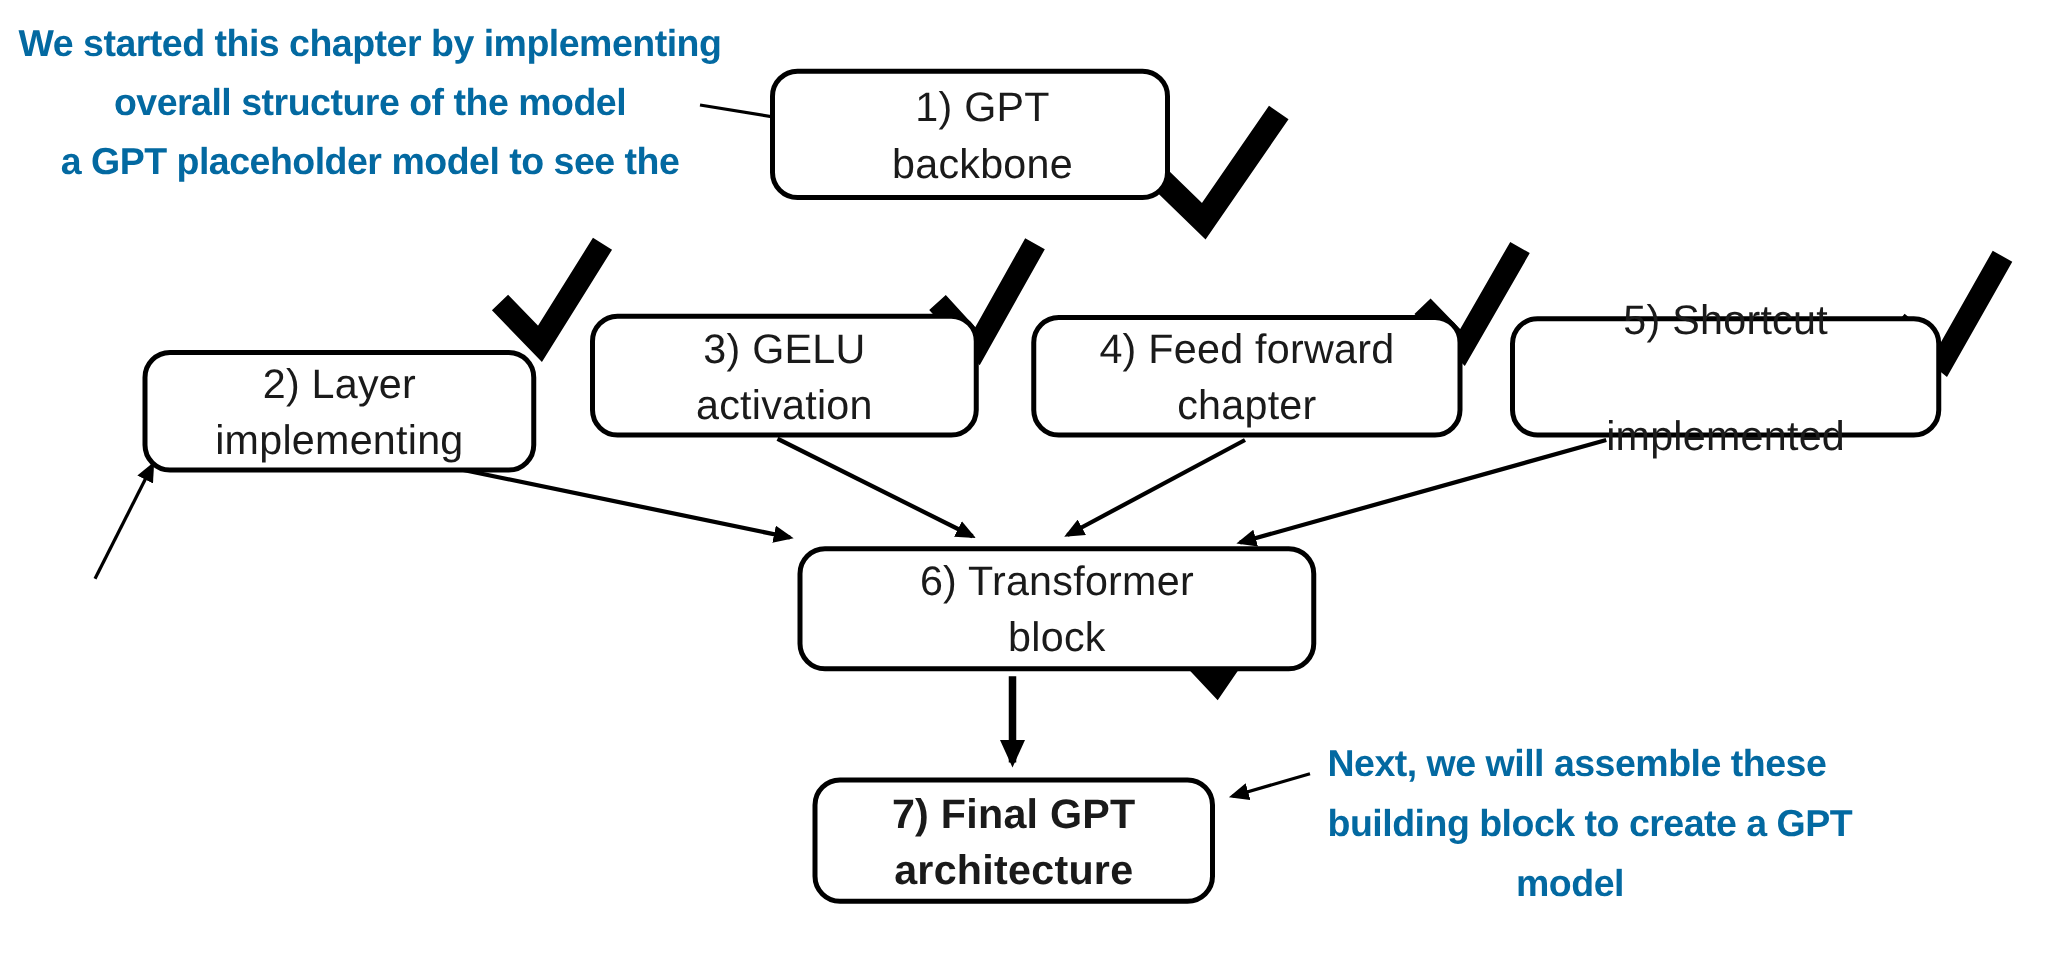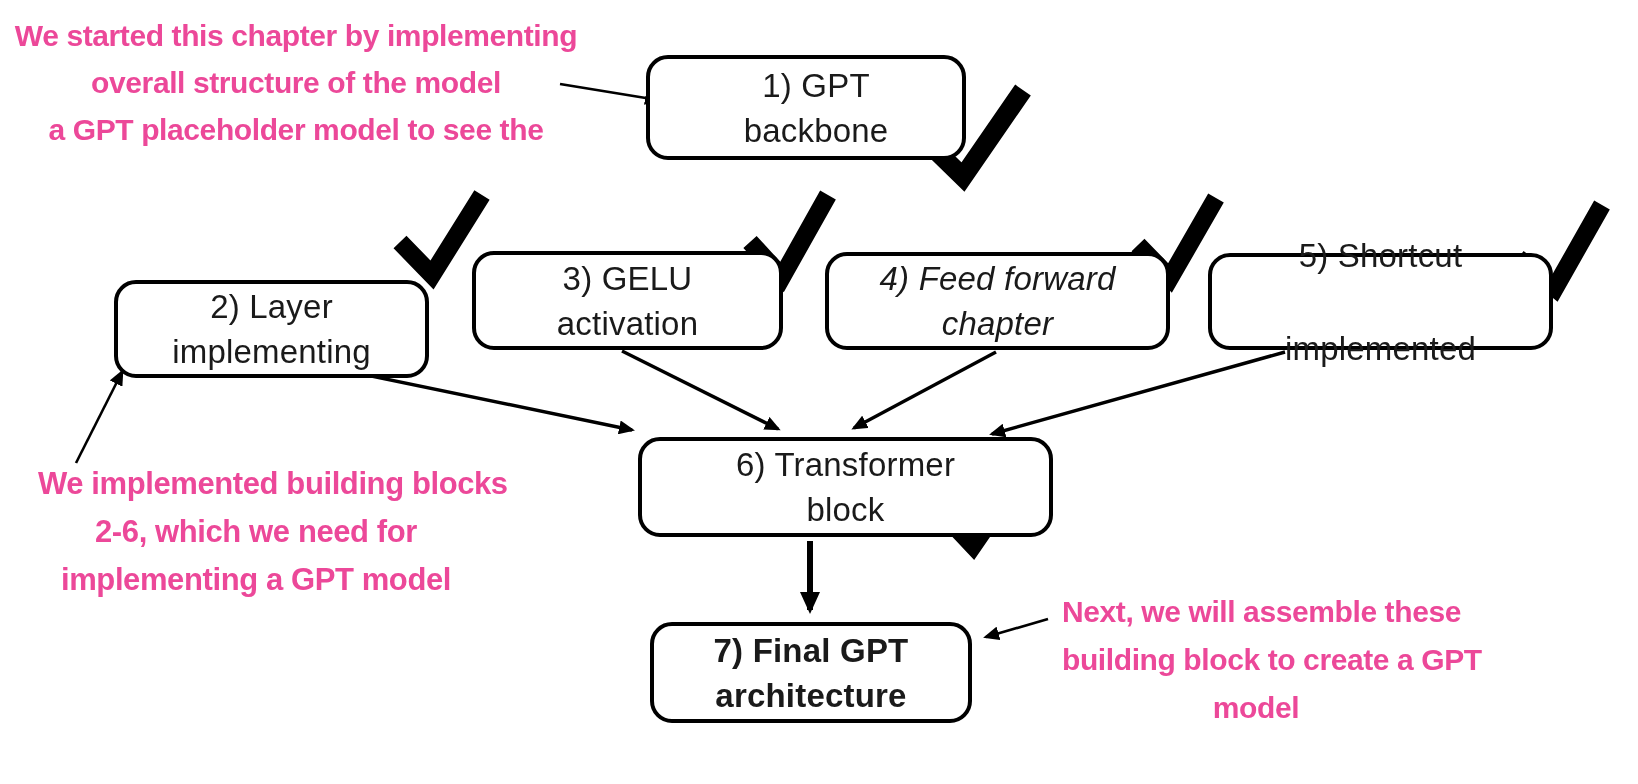--- a/index.html
+++ b/index.html
@@ -27,21 +27,21 @@
     justify-content: center;
     text-align: center;
     color: #1a1a1a;
     font-size: 33px;
     line-height: 45px;
     letter-spacing: 0.2px;
   }
   .annotation {
     position: absolute;
     text-align: center;
-    color: #ec4899;
+    color: #0369a1;
     font-weight: bold;
     letter-spacing: -0.4px;
   }
   .annotation div { white-space: nowrap; }
   #anno-top-left  { left: 8px;    top: 12px;  width: 576px; font-size: 30px; line-height: 47px; }
   #anno-mid-left  { left: 38px;   top: 460px; width: 436px; font-size: 31px; line-height: 48px; }
   #anno-bot-right { left: 1062px; top: 588px; width: 388px; font-size: 30px; line-height: 48px; }
   svg.overlay {
     position: absolute;
     left: 0; top: 0;
@@ -80,36 +80,36 @@
     <line x1="810" y1="541" x2="810" y2="610" stroke="#000" stroke-width="6" marker-end="url(#ah-l)"></line>
 
     <polyline points="927,142 963,177 1023,90" fill="none" stroke="#000" stroke-width="19"></polyline>
     <polyline points="400,242 432,275 482,195" fill="none" stroke="#000" stroke-width="18"></polyline>
     <polyline points="750,242 782,277 828,195" fill="none" stroke="#000" stroke-width="18"></polyline>
     <polyline points="1138,245 1170,278 1216,198" fill="none" stroke="#000" stroke-width="18"></polyline>
     <polyline points="1518,258 1555,288 1602,205" fill="none" stroke="#000" stroke-width="18"></polyline>
     <polyline points="942,512 973,545 1030,462" fill="none" stroke="#000" stroke-width="19"></polyline>
   </svg>
 
-  <div class="node" style="left:646px; top:55px; width:320px; height:105px;padding-left:20px;">
+  <div class="node" style="left:616px; top:55px; width:320px; height:105px;padding-left:20px;">
     <div>1) GPT</div>
     <div>backbone</div>
   </div>
 
   <div class="node" style="left:114px; top:252px; width:315px; height:98px;margin-top:28px;">
     <div>2) Layer</div>
     <div>implementing</div>
   </div>
 
   <div class="node" style="left:472px; top:251px; width:311px; height:99px;">
     <div>3) GELU</div>
     <div>activation</div>
   </div>
 
-  <div class="node" style="left:825px; top:252px; width:345px; height:98px;font-style:italic;">
+  <div class="node" style="left:825px; top:252px; width:345px; height:98px;">
     <div>4) Feed forward</div>
     <div>chapter</div>
   </div>
 
   <div class="node" style="left:1208px; top:253px; width:345px; height:97px;gap:48px;">
     <div>5) Shortcut</div>
     <div>implemented</div>
   </div>
 
   <div class="node" style="left:638px; top:437px; width:415px; height:100px;">
@@ -121,25 +121,20 @@
     <div>7) Final GPT</div>
     <div>architecture</div>
   </div>
 
   <div class="annotation" id="anno-top-left">
     <div>We started this chapter by implementing</div>
     <div>overall structure of the model</div>
     <div>a GPT placeholder model to see the</div>
   </div>
 
-  <div class="annotation" id="anno-mid-left">
-    <div>We implemented building blocks</div>
-    <div>2-6, which we need for</div>
-    <div>implementing a GPT model</div>
-  </div>
 
   <div class="annotation" id="anno-bot-right">
     <div>Next, we will assemble these</div>
     <div>building block to create a GPT</div>
     <div>model</div>
   </div>
 
 </div>
 
 </body></html>

